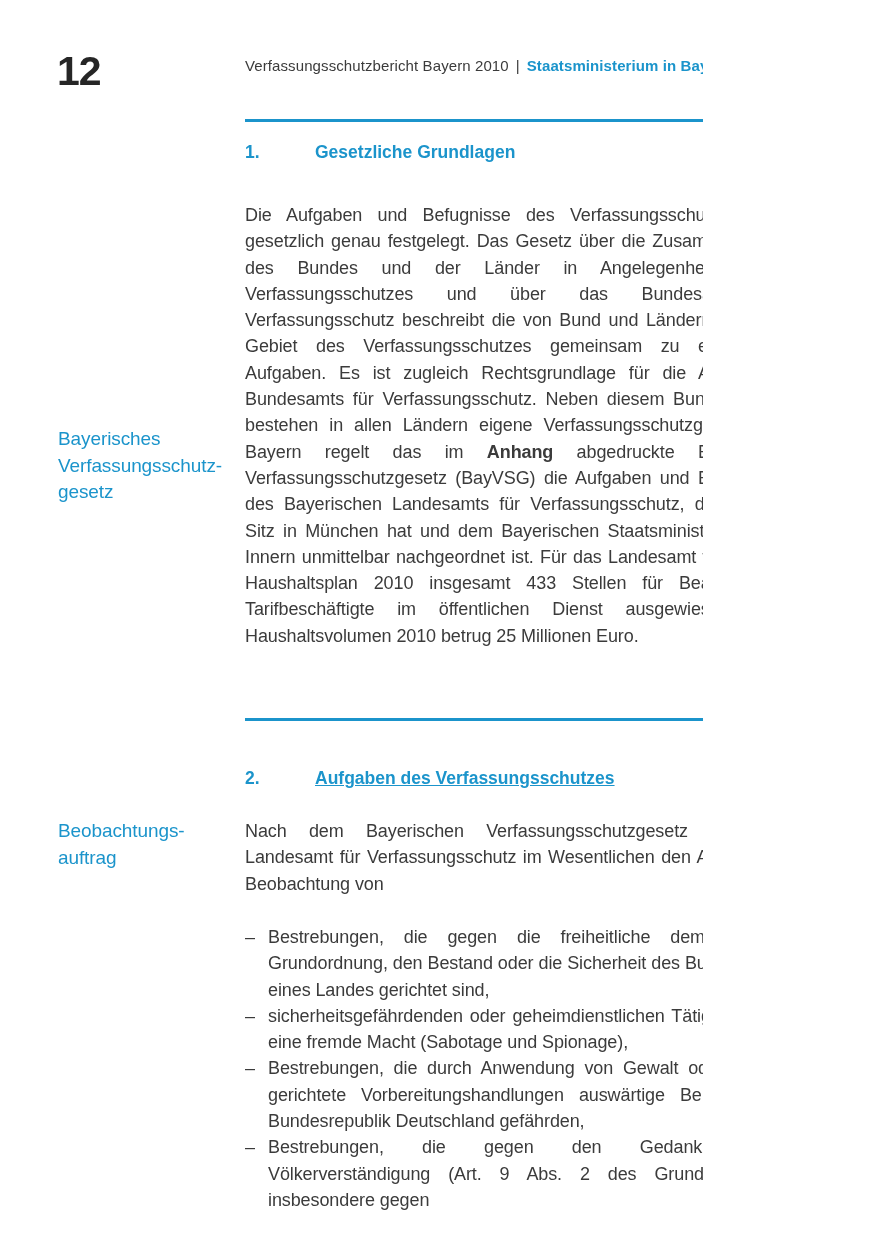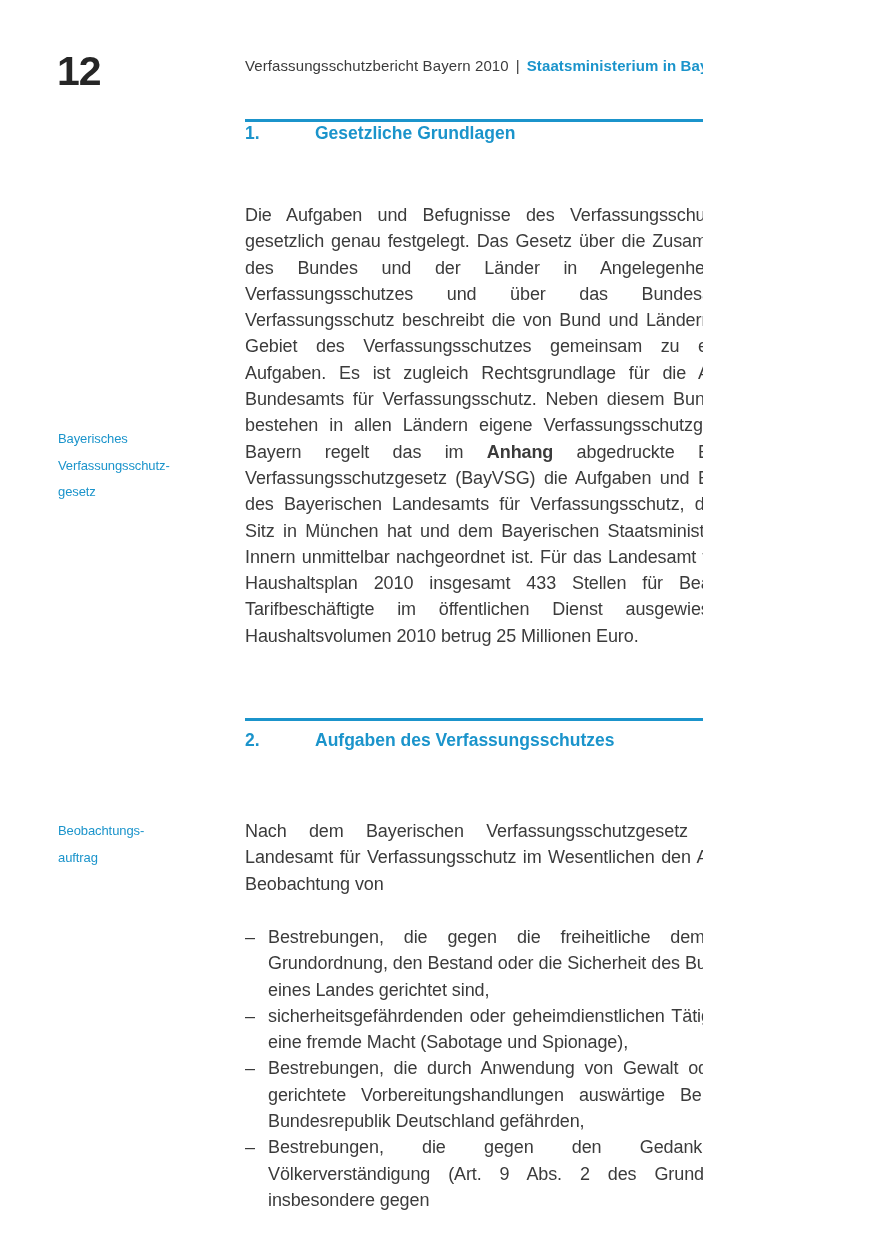--- a/index.html
+++ b/index.html
@@ -50,42 +50,42 @@
   .rule.r1 { top: 119px; }
   .rule.r2 { top: 718px; }
   .heading {
     position: absolute;
     left: 245px;
     font-size: 17.5px;
     font-weight: 700;
     color: var(--accent);
     white-space: nowrap;
   }
-  .heading.hd1 { top: 123px; }
-  .heading.hd2 { top: 730px; }
+  .heading.hd1 { top: 142px; }
+  .heading.hd2 { top: 768px; text-decoration: underline; }
   .heading .sec-num { display: inline-block; width: 70px; }
   .bodytext {
     position: absolute;
     left: 245px;
     width: 541px;
     font-size: 18px;
     line-height: 26.3px;
     color: var(--text);
     text-align: justify;
     hyphens: auto;
     -webkit-hyphens: auto;
     letter-spacing: -0.1px;
   }
   .bodytext.p1 { top: 202px; }
   .bodytext.p2 { top: 818px; }
   .margin-note {
     position: absolute;
     left: 58px;
     width: 180px;
-    font-size: 13px;
+    font-size: 19px;
     line-height: 26.5px;
     color: var(--accent);
     letter-spacing: -0.1px;
   }
   .margin-note.mn1 { top: 426px; }
   .margin-note.mn2 { top: 818px; }
   .bullet-list {
     position: absolute;
     left: 245px;
     top: 924px;

